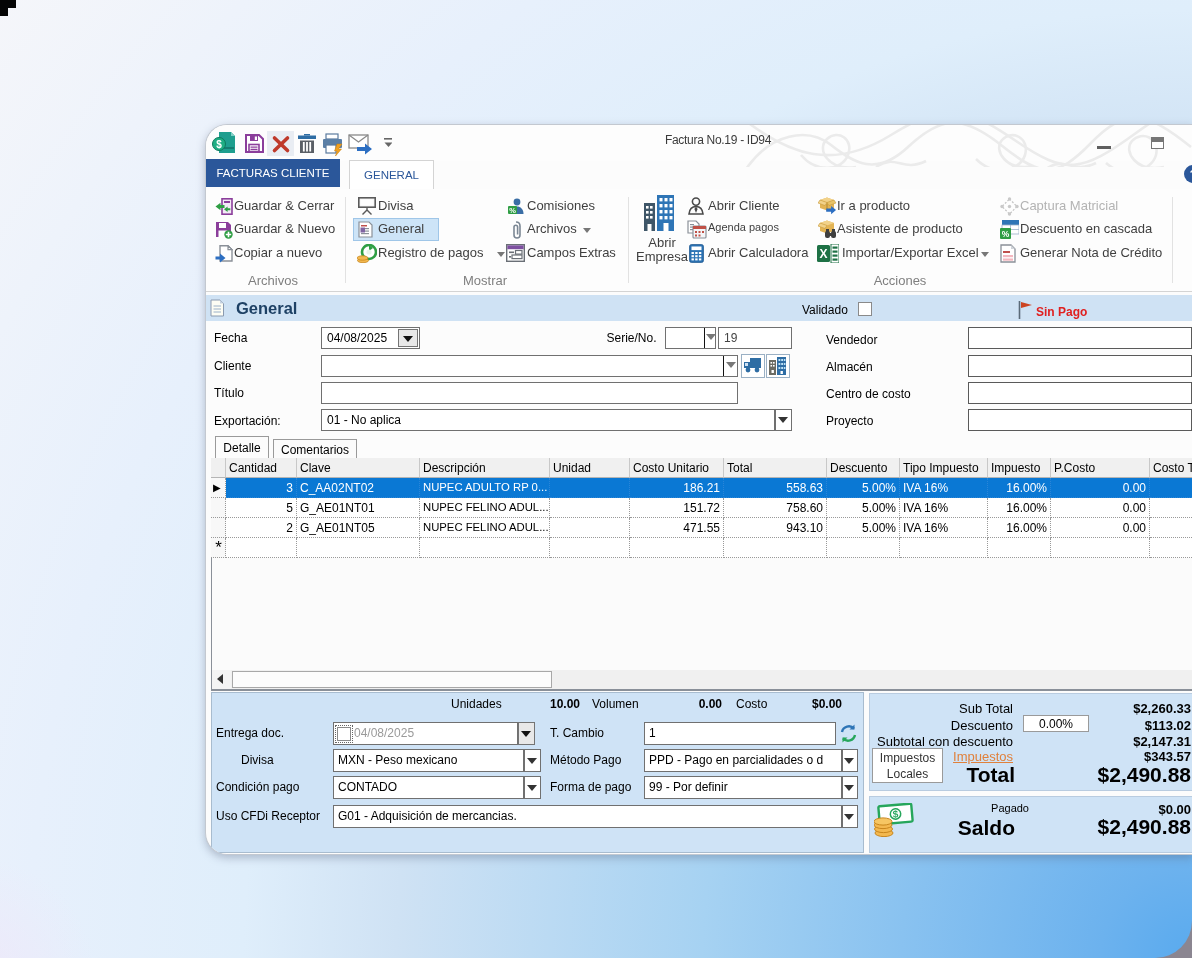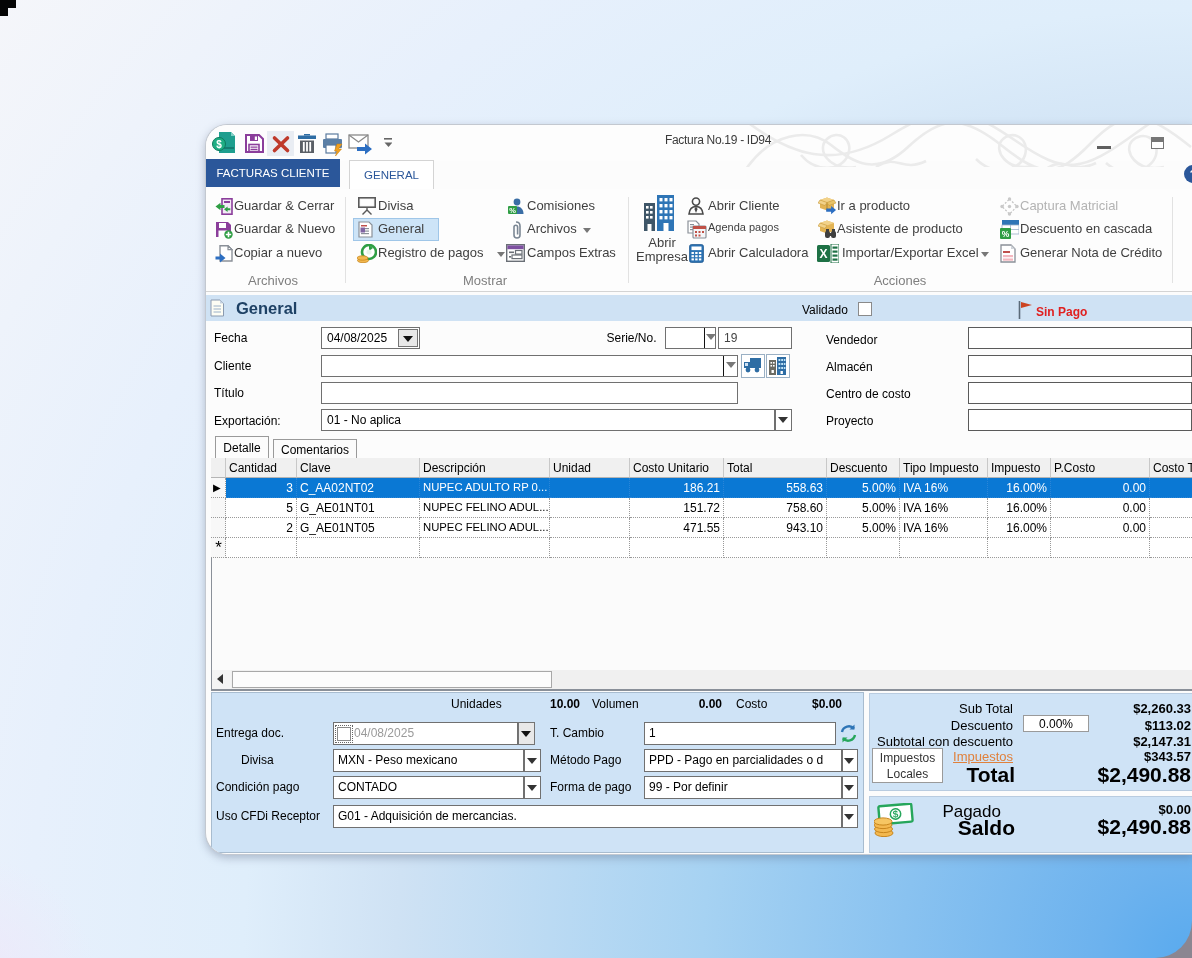--- a/index.html
+++ b/index.html
@@ -568,17 +568,17 @@
       <circle cx="21.5" cy="11" r="5.2" fill="none" stroke="#26a65b" stroke-width="1.5"></circle>
       <text x="21.5" y="14.5" font-size="10" font-weight="bold" fill="#26a65b" text-anchor="middle" font-family="Liberation Sans">$</text>
     </g>
     <g stroke="#c8861d" stroke-width="1" fill="#f3b84f">
       <ellipse cx="10" cy="30" rx="9" ry="3.6"></ellipse>
       <ellipse cx="9.5" cy="26" rx="9" ry="3.6"></ellipse>
       <ellipse cx="9" cy="22" rx="9" ry="3.6"></ellipse>
       <ellipse cx="9" cy="18.5" rx="9" ry="3.6" fill="#f6c663"></ellipse>
     </g>
   </svg>
-  <div class="lbl r" style="left:688px;top:677px;width:107px;font-size:17px;">Pagado</div>
+  <div class="lbl r" style="left:716px;top:677px;width:107px;font-size:11px;">Pagado</div>
   <div class="lbl b r" style="left:860px;top:677px;width:125px;font-size:13px;">$0.00</div>
   <div class="lbl b r" style="left:702px;top:691px;width:107px;font-size:21px;">Saldo</div>
   <div class="lbl b r" style="left:808px;top:690px;width:177px;font-size:21px;">$2,490.88</div>
 </div>
 
 </body></html>

